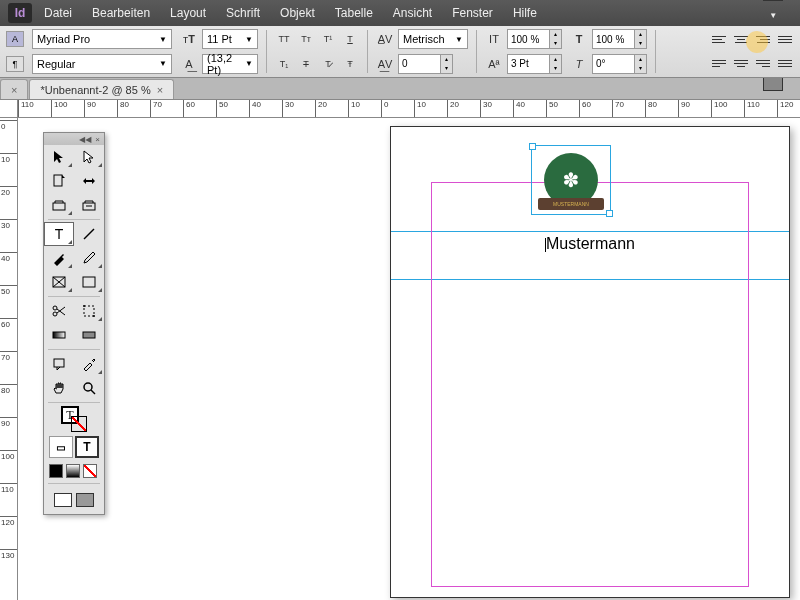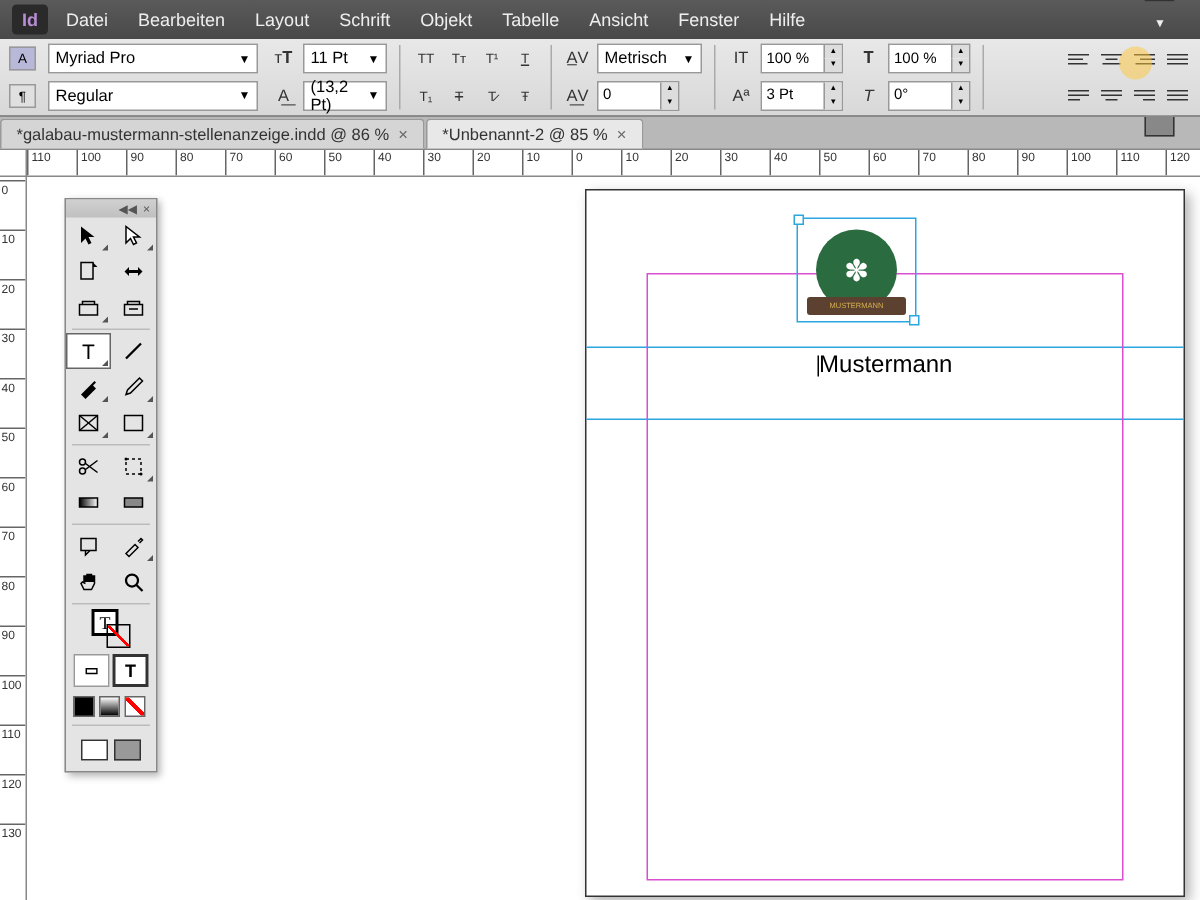--- a/index.html
+++ b/index.html
@@ -273,21 +273,20 @@
           <span style="width:100%"></span>
           <span style="width:100%"></span>
         </div>
     </div>
   </div>
   <div class="align-highlight"></div>
 </div>
 
 <div class="tabbar">
   <div class="tab">
-      <span>*galabau-mustermann-stellenanzeige.indd @ 86 %</span>
       <span class="tab-close">×</span>
     </div>
   <div class="tab active">
       <span>*Unbenannt-2 @ 85 %</span>
       <span class="tab-close">×</span>
     </div>
 </div>
 
 <div style="position:relative;">
   <div class="ruler-corner"></div>

